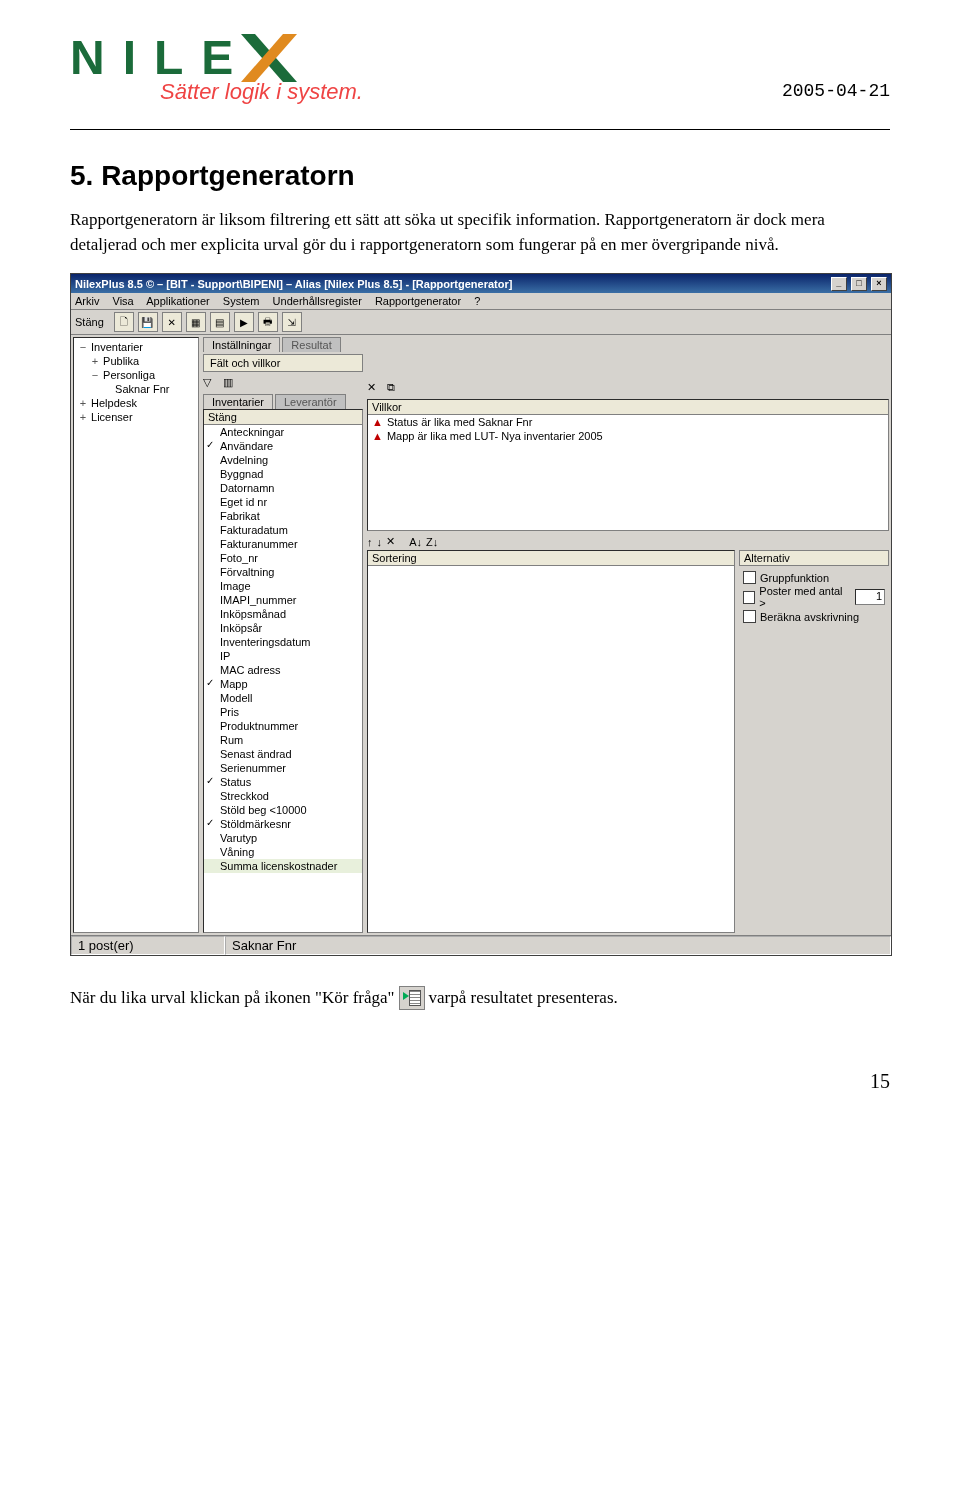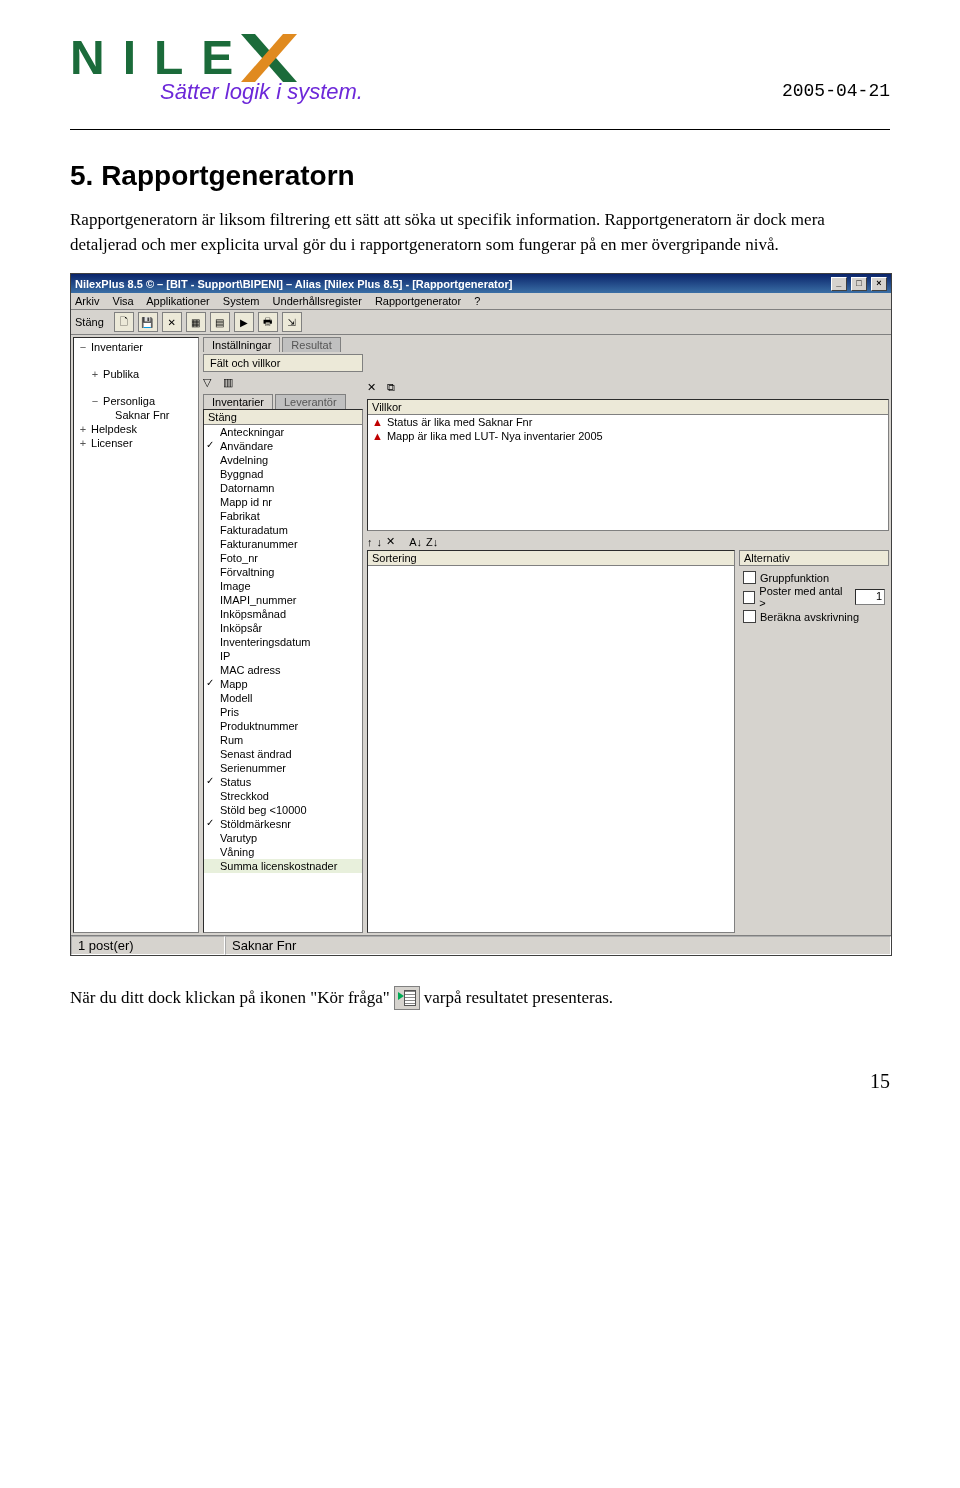--- a/index.html
+++ b/index.html
@@ -39,21 +39,21 @@
     position: relative;
     width: 56px;
     height: 48px;
     margin-left: -10px;
   }
   .logo-x svg { width: 56px; height: 48px; }
   .tagline {
     font-family: "Comic Sans MS", cursive, sans-serif;
     font-style: italic;
     font-size: 22px;
-    color: #6d28d9;
+    color: #ef4444;
     margin-top: -6px;
     margin-left: 90px;
   }
   .date {
     font-family: "Courier New", monospace;
     font-size: 18px;
     margin-bottom: 4px;
   }
   h1 {
     font-family: Tahoma, Arial, sans-serif;
@@ -130,21 +130,21 @@
   .sidebar {
     width:120px;
     background:#fff;
     border:1px inset #808080;
     margin:2px;
     padding:2px;
     overflow:auto;
     font-size:11px;
   }
   .tree-item { padding:1px 0 1px 2px; white-space:nowrap; }
-  .tree-item.lvl1 { padding-left:14px;margin-top:13px; }
+  .tree-item.lvl1 { padding-left:14px; }
   .tree-item.lvl2 { padding-left:26px; }
   .tree-icon { display:inline-block;width:10px;text-align:center;color:#555;}
   .center-col {
     width:160px;
     padding:2px;
     display:flex;
     flex-direction:column;
   }
   .tabs { display:flex; gap:2px; }
   .tab {
@@ -360,21 +360,21 @@
           <div class="tab inactive">Leverantör</div>
         </div>
         <div class="field-list">
           <div class="field-head">Stäng</div>
           <div id="fields">
               <div class="field-row">Anteckningar</div>
               <div class="field-row checked">Användare</div>
               <div class="field-row">Avdelning</div>
               <div class="field-row">Byggnad</div>
               <div class="field-row">Datornamn</div>
-              <div class="field-row">Mapp id nr</div>
+              <div class="field-row">Eget id nr</div>
               <div class="field-row">Fabrikat</div>
               <div class="field-row">Fakturadatum</div>
               <div class="field-row">Fakturanummer</div>
               <div class="field-row">Foto_nr</div>
               <div class="field-row">Förvaltning</div>
               <div class="field-row">Image</div>
               <div class="field-row">IMAPI_nummer</div>
               <div class="field-row">Inköpsmånad</div>
               <div class="field-row">Inköpsår</div>
               <div class="field-row">Inventeringsdatum</div>
@@ -447,19 +447,19 @@
       </div>
     </div>
 
     <div class="status-bar">
       <div class="status-cell" style="width:140px">1 post(er)</div>
       <div class="status-cell grow">Saknar Fnr</div>
     </div>
   </div>
 
   <p class="after-text">
-    <span>När du ditt dock  klickan på ikonen "Kör fråga"</span>
+    <span>När du lika urval  klickan på ikonen "Kör fråga"</span>
     <span class="run-icon"></span>
     <span>varpå resultatet presenteras.</span>
   </p>
 
   <div class="page-num">15</div>
 </div>
 
 </body></html>

